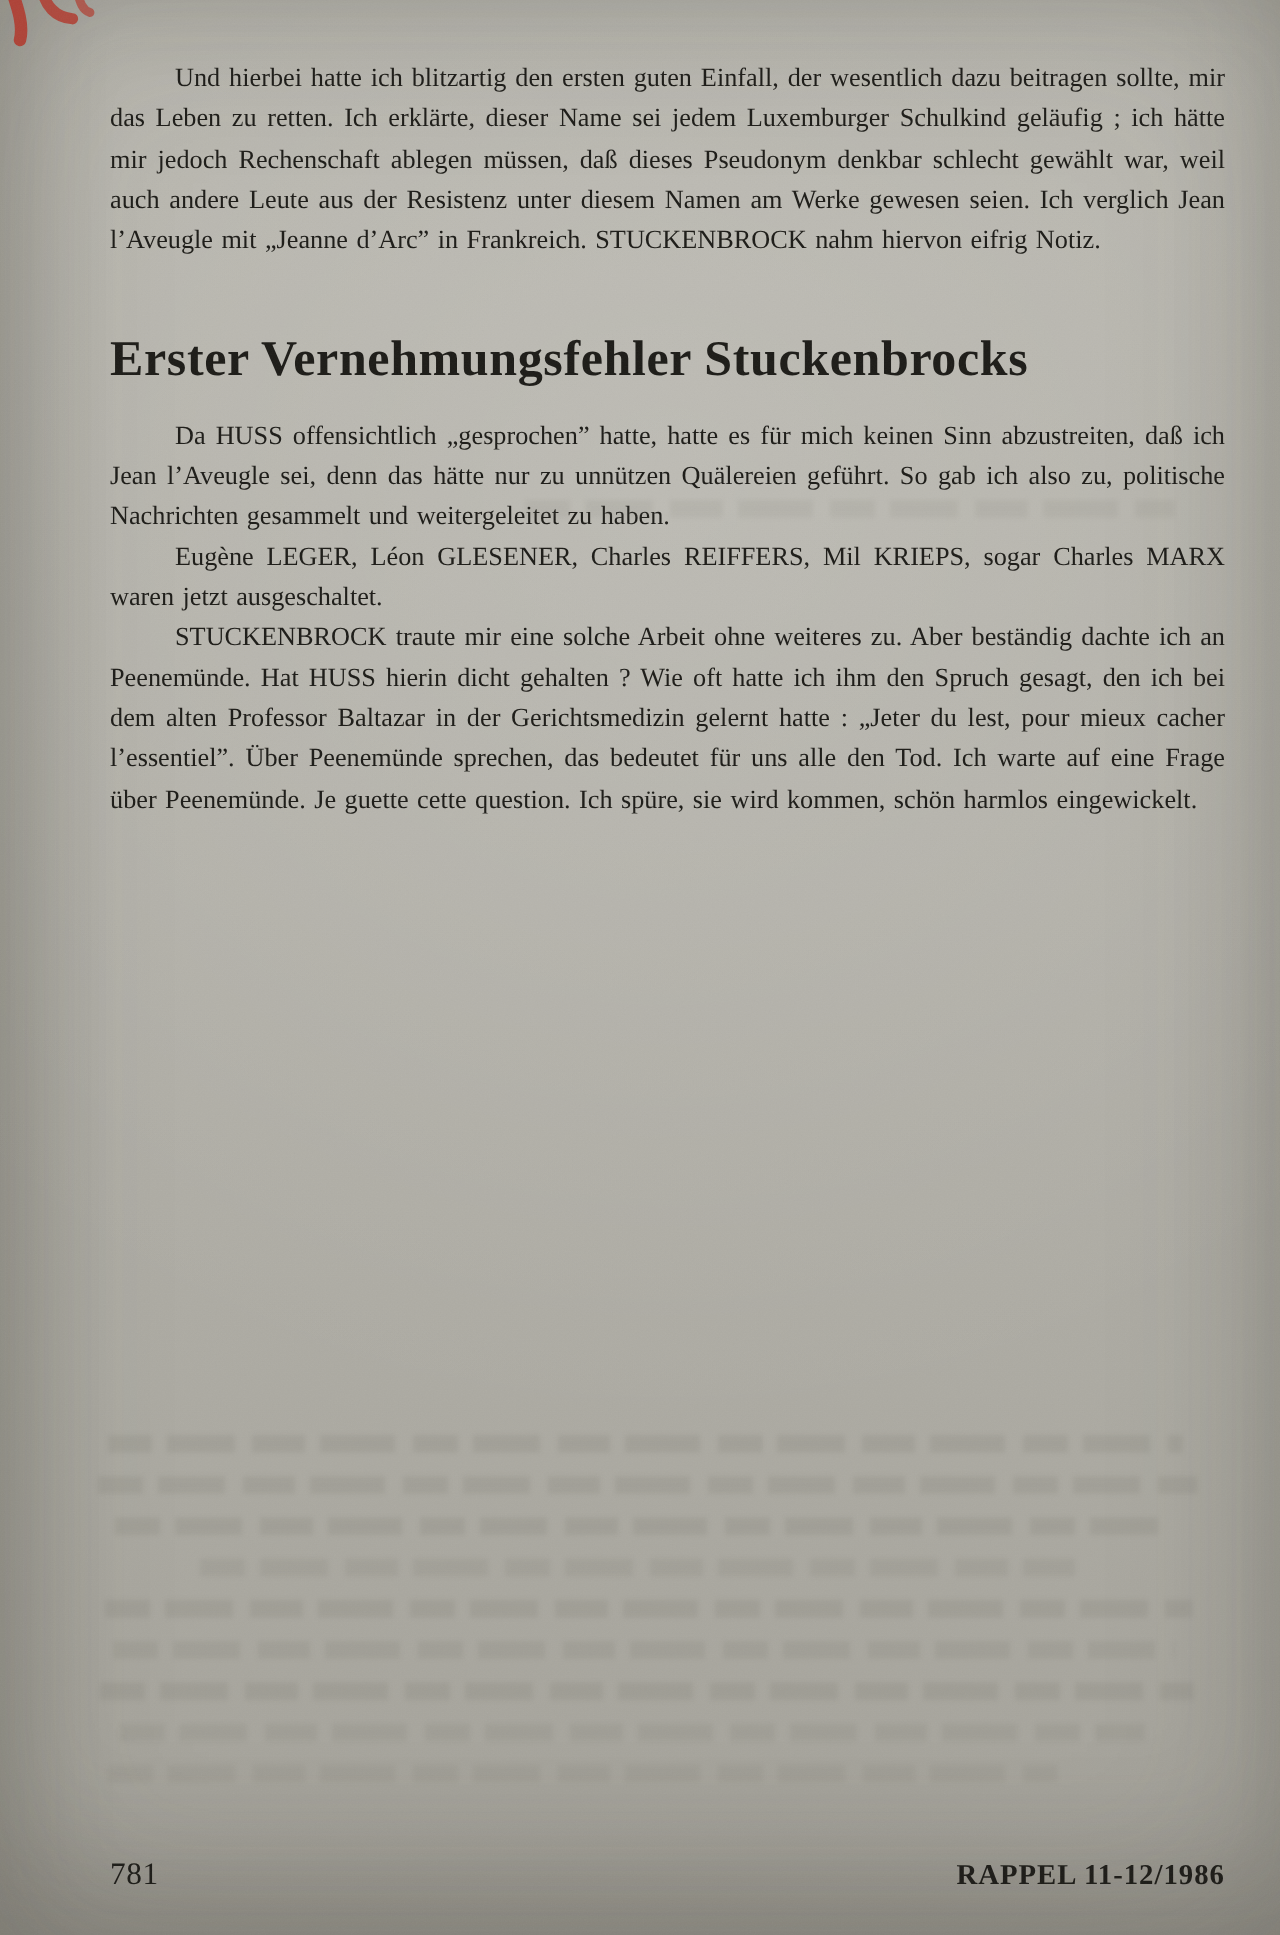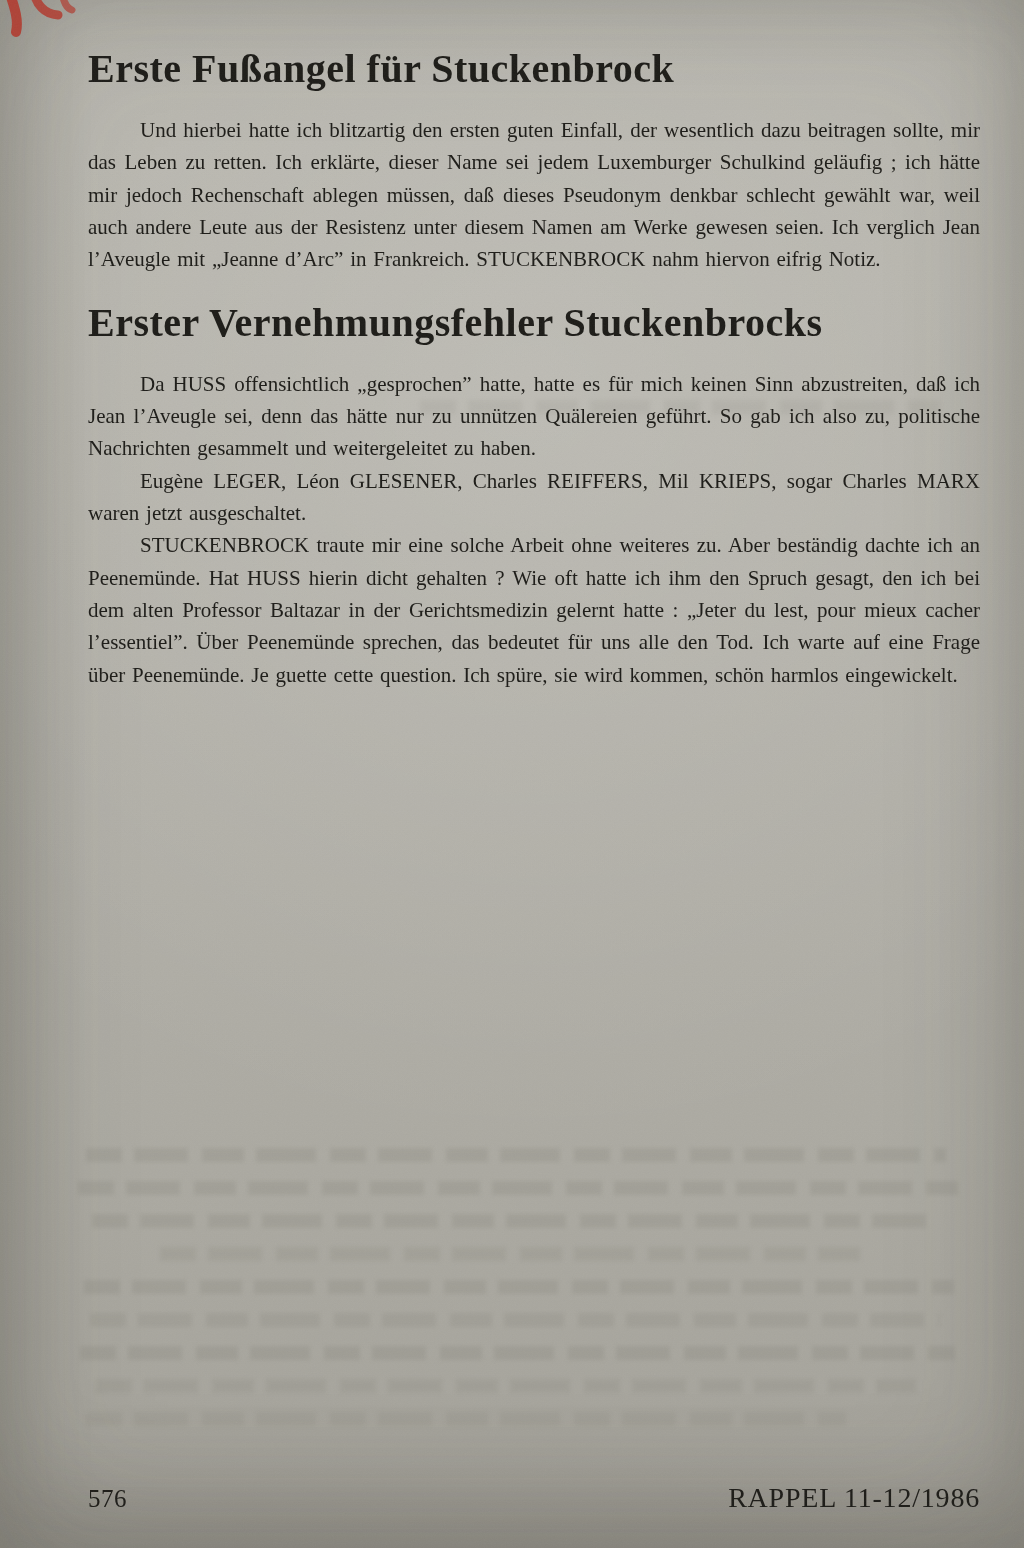--- a/index.html
+++ b/index.html
@@ -19,33 +19,33 @@
   }
   .grain { position: absolute; inset: 0; pointer-events: none; }
 
   .content {
     position: absolute; left: 88px; right: 44px; top: 46px;
   }
   h1.section-heading {
     font-size: 40px; font-weight: bold; letter-spacing: 0.5px;
     margin: 0 0 22px 0; line-height: 1.15;
   }
-  h1.second { margin-top: 24px; }
+  h1.second { margin-top: 56px; }
   p.body-par {
     font-size: 21px; line-height: 1.54;
     text-align: justify; text-indent: 52px;
     margin: 0; word-spacing: 1.5px;
   }
 
   .footer {
     position: absolute; left: 88px; right: 44px; bottom: 34px;
     display: flex; justify-content: space-between; align-items: baseline;
   }
   .page-number { font-size: 25px; letter-spacing: 0.5px; }
-  .journal-ref { font-size: 28px; font-weight: normal; letter-spacing: 0.8px; }
+  .journal-ref { font-size: 23px; font-weight: bold; letter-spacing: 0.8px; }
 
   .red-mark { position: absolute; top: 0; left: 0; pointer-events: none; }
 
   
   .ghost-line {
     position: absolute; height: 14px;
     filter: blur(2.3px); opacity: 0.15; pointer-events: none;
     background: repeating-linear-gradient(90deg,
       #6e6c62 0 36px, transparent 36px 48px,
       #6e6c62 48px 102px, transparent 102px 116px,
@@ -58,42 +58,41 @@
 
 <div class="page">
 
   <svg class="red-mark" width="90" height="40" viewBox="0 0 90 40" aria-hidden="true">
     <path d="M10,-6 C14,6 19,20 16,32" stroke="#b03a2e" stroke-width="10" stroke-linecap="round" fill="none" opacity="0.9"></path>
     <path d="M34,-8 C36,4 44,14 58,15" stroke="#b03a2e" stroke-width="9" stroke-linecap="round" fill="none" opacity="0.85"></path>
     <path d="M62,-6 C64,2 66,8 72,10" stroke="#b03a2e" stroke-width="7" stroke-linecap="round" fill="none" opacity="0.7"></path>
   </svg>
 
   <div class="content">
-    <h1 class="section-heading">Erste Fußangel für Stuckenbrock</h1>
     <p class="body-par">Und hierbei hatte ich blitzartig den ersten guten Einfall, der wesentlich dazu beitragen sollte, mir das Leben zu retten. Ich erklärte, dieser Name sei jedem Luxemburger Schulkind geläufig ; ich hätte mir jedoch Rechenschaft ablegen müssen, daß dieses Pseudonym denkbar schlecht gewählt war, weil auch andere Leute aus der Resistenz unter diesem Namen am Werke gewesen seien. Ich verglich Jean l’Aveugle mit „Jeanne d’Arc” in Frankreich. STUCKENBROCK nahm hiervon eifrig Notiz.</p>
 
     <h1 class="section-heading second">Erster Vernehmungsfehler Stuckenbrocks</h1>
     <p class="body-par">Da HUSS offensichtlich „gesprochen” hatte, hatte es für mich keinen Sinn abzustreiten, daß ich Jean l’Aveugle sei, denn das hätte nur zu unnützen Quälereien geführt. So gab ich also zu, politische Nachrichten gesammelt und weitergeleitet zu haben.</p>
     <p class="body-par">Eugène LEGER, Léon GLESENER, Charles REIFFERS, Mil KRIEPS, sogar Charles MARX waren jetzt ausgeschaltet.</p>
     <p class="body-par">STUCKENBROCK traute mir eine solche Arbeit ohne weiteres zu. Aber beständig dachte ich an Peenemünde. Hat HUSS hierin dicht gehalten ? Wie oft hatte ich ihm den Spruch gesagt, den ich bei dem alten Professor Baltazar in der Gerichtsmedizin gelernt hatte : „Jeter du lest, pour mieux cacher l’essentiel”. Über Peenemünde sprechen, das bedeutet für uns alle den Tod. Ich warte auf eine Frage über Peenemünde. Je guette cette question. Ich spüre, sie wird kommen, schön harmlos eingewickelt.</p>
   </div>
 
   <div class="ghost-line" style="top:400px; left:420px; width:520px; opacity:0.09;"></div>
   <div class="ghost-line" style="top:1148px; left:86px;  width:860px;"></div>
   <div class="ghost-line" style="top:1181px; left:78px;  width:880px;"></div>
   <div class="ghost-line" style="top:1214px; left:92px;  width:840px;"></div>
   <div class="ghost-line" style="top:1247px; left:160px; width:700px; opacity:0.12;"></div>
   <div class="ghost-line" style="top:1280px; left:84px;  width:870px;"></div>
   <div class="ghost-line" style="top:1313px; left:90px;  width:850px; opacity:0.13;"></div>
   <div class="ghost-line" style="top:1346px; left:80px;  width:875px;"></div>
   <div class="ghost-line" style="top:1379px; left:96px;  width:820px; opacity:0.12;"></div>
   <div class="ghost-line" style="top:1412px; left:86px;  width:760px; opacity:0.10;"></div>
 
   <div class="footer">
-    <span class="page-number">576</span>
+    <span class="page-number">781</span>
     <span class="journal-ref">RAPPEL 11-12/1986</span>
   </div>
 
   <svg class="grain" width="1024" height="1548" aria-hidden="true">
     <filter id="noiseF">
       <feTurbulence type="fractalNoise" baseFrequency="0.9" numOctaves="2" stitchTiles="stitch"></feTurbulence>
       <feColorMatrix type="saturate" values="0"></feColorMatrix>
     </filter>
     <rect width="100%" height="100%" filter="url(#noiseF)" opacity="0.05"></rect>
   </svg>

